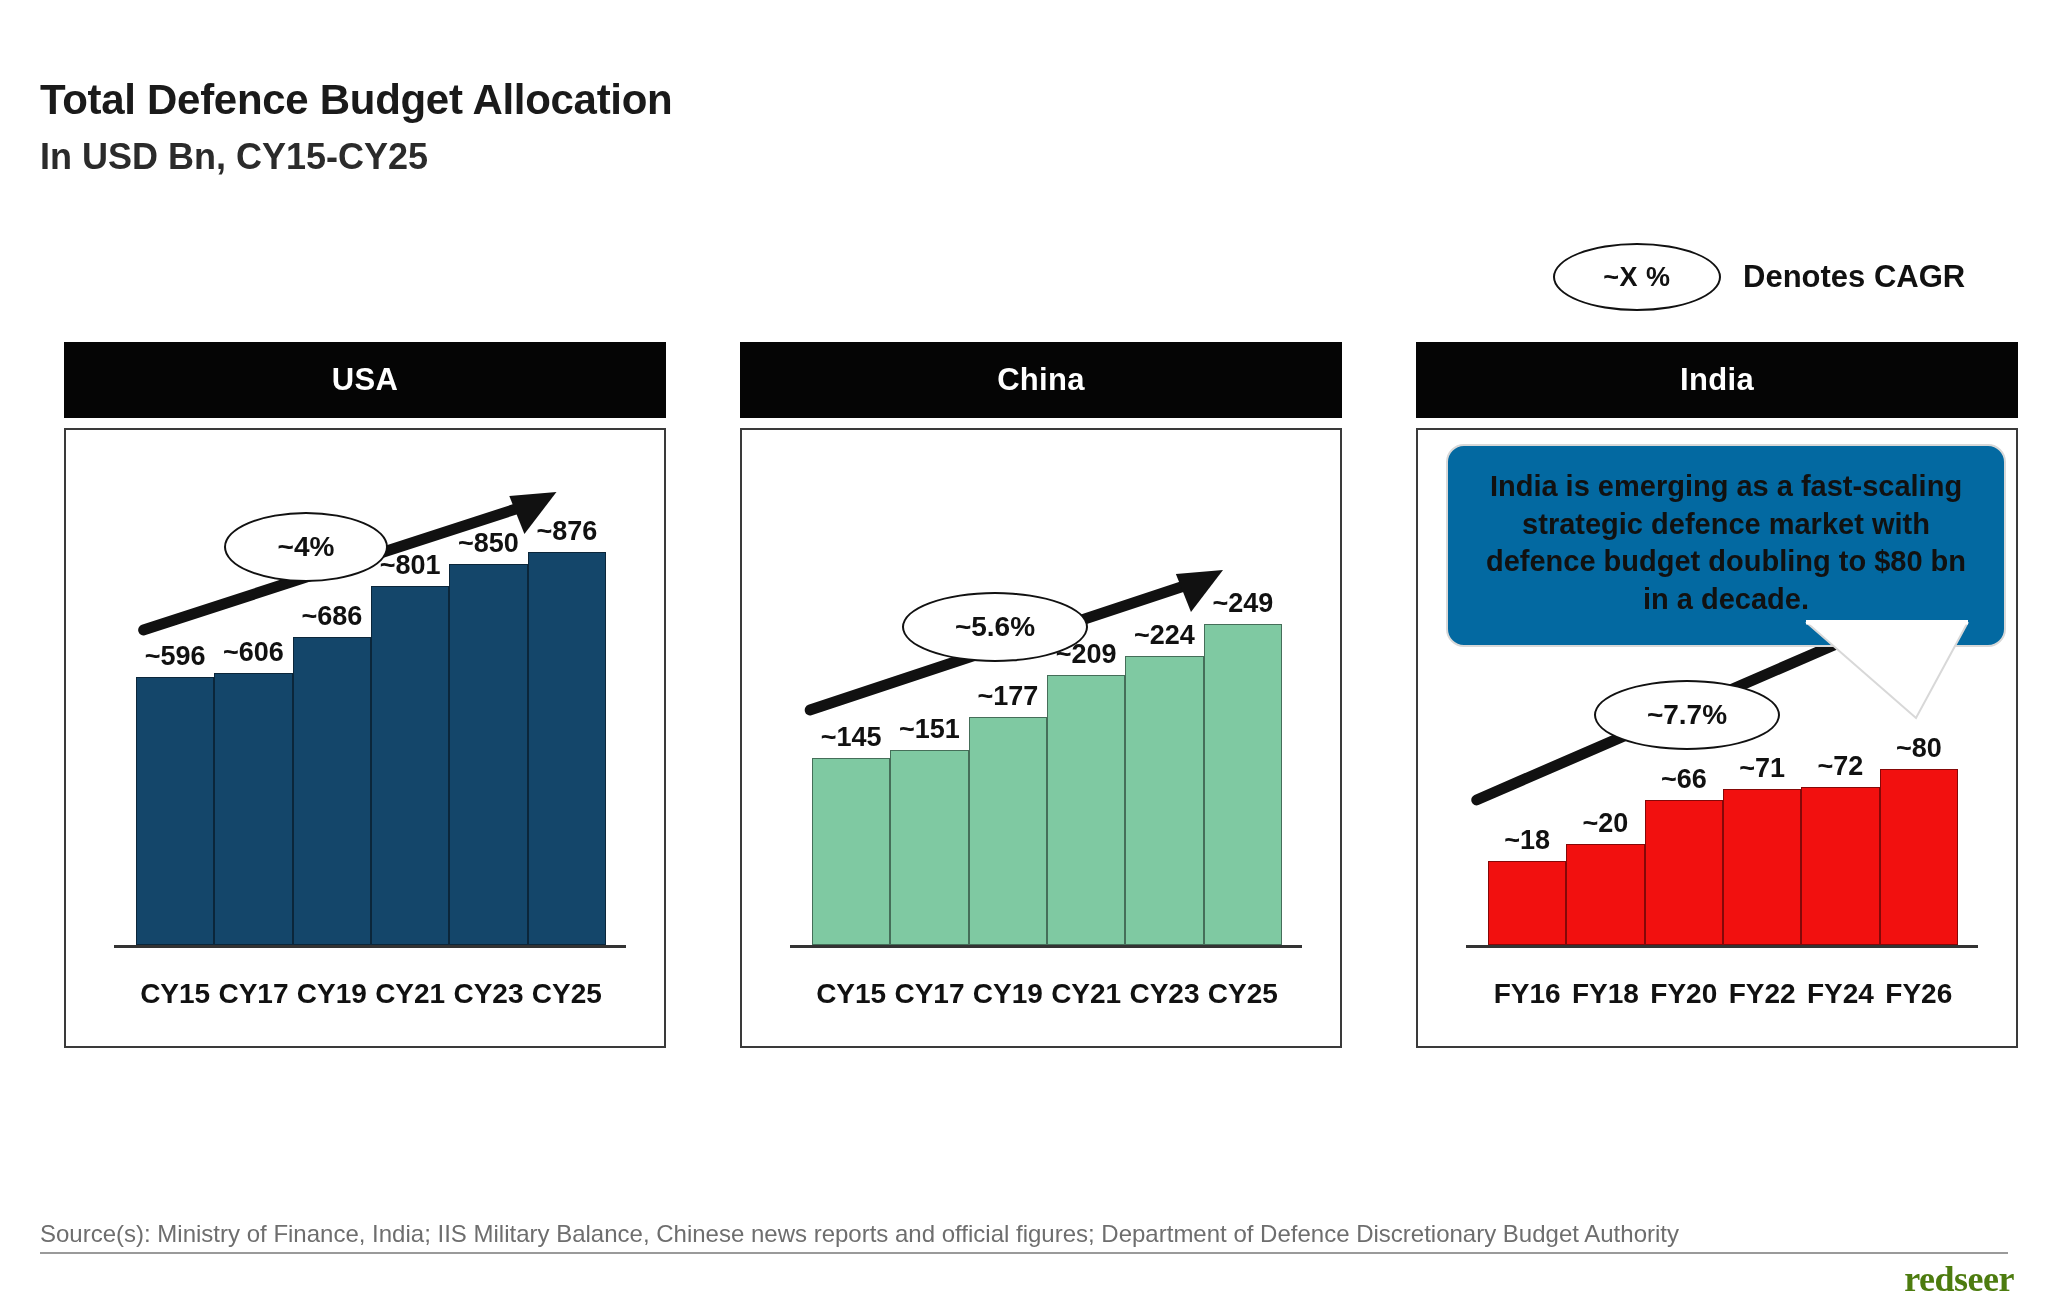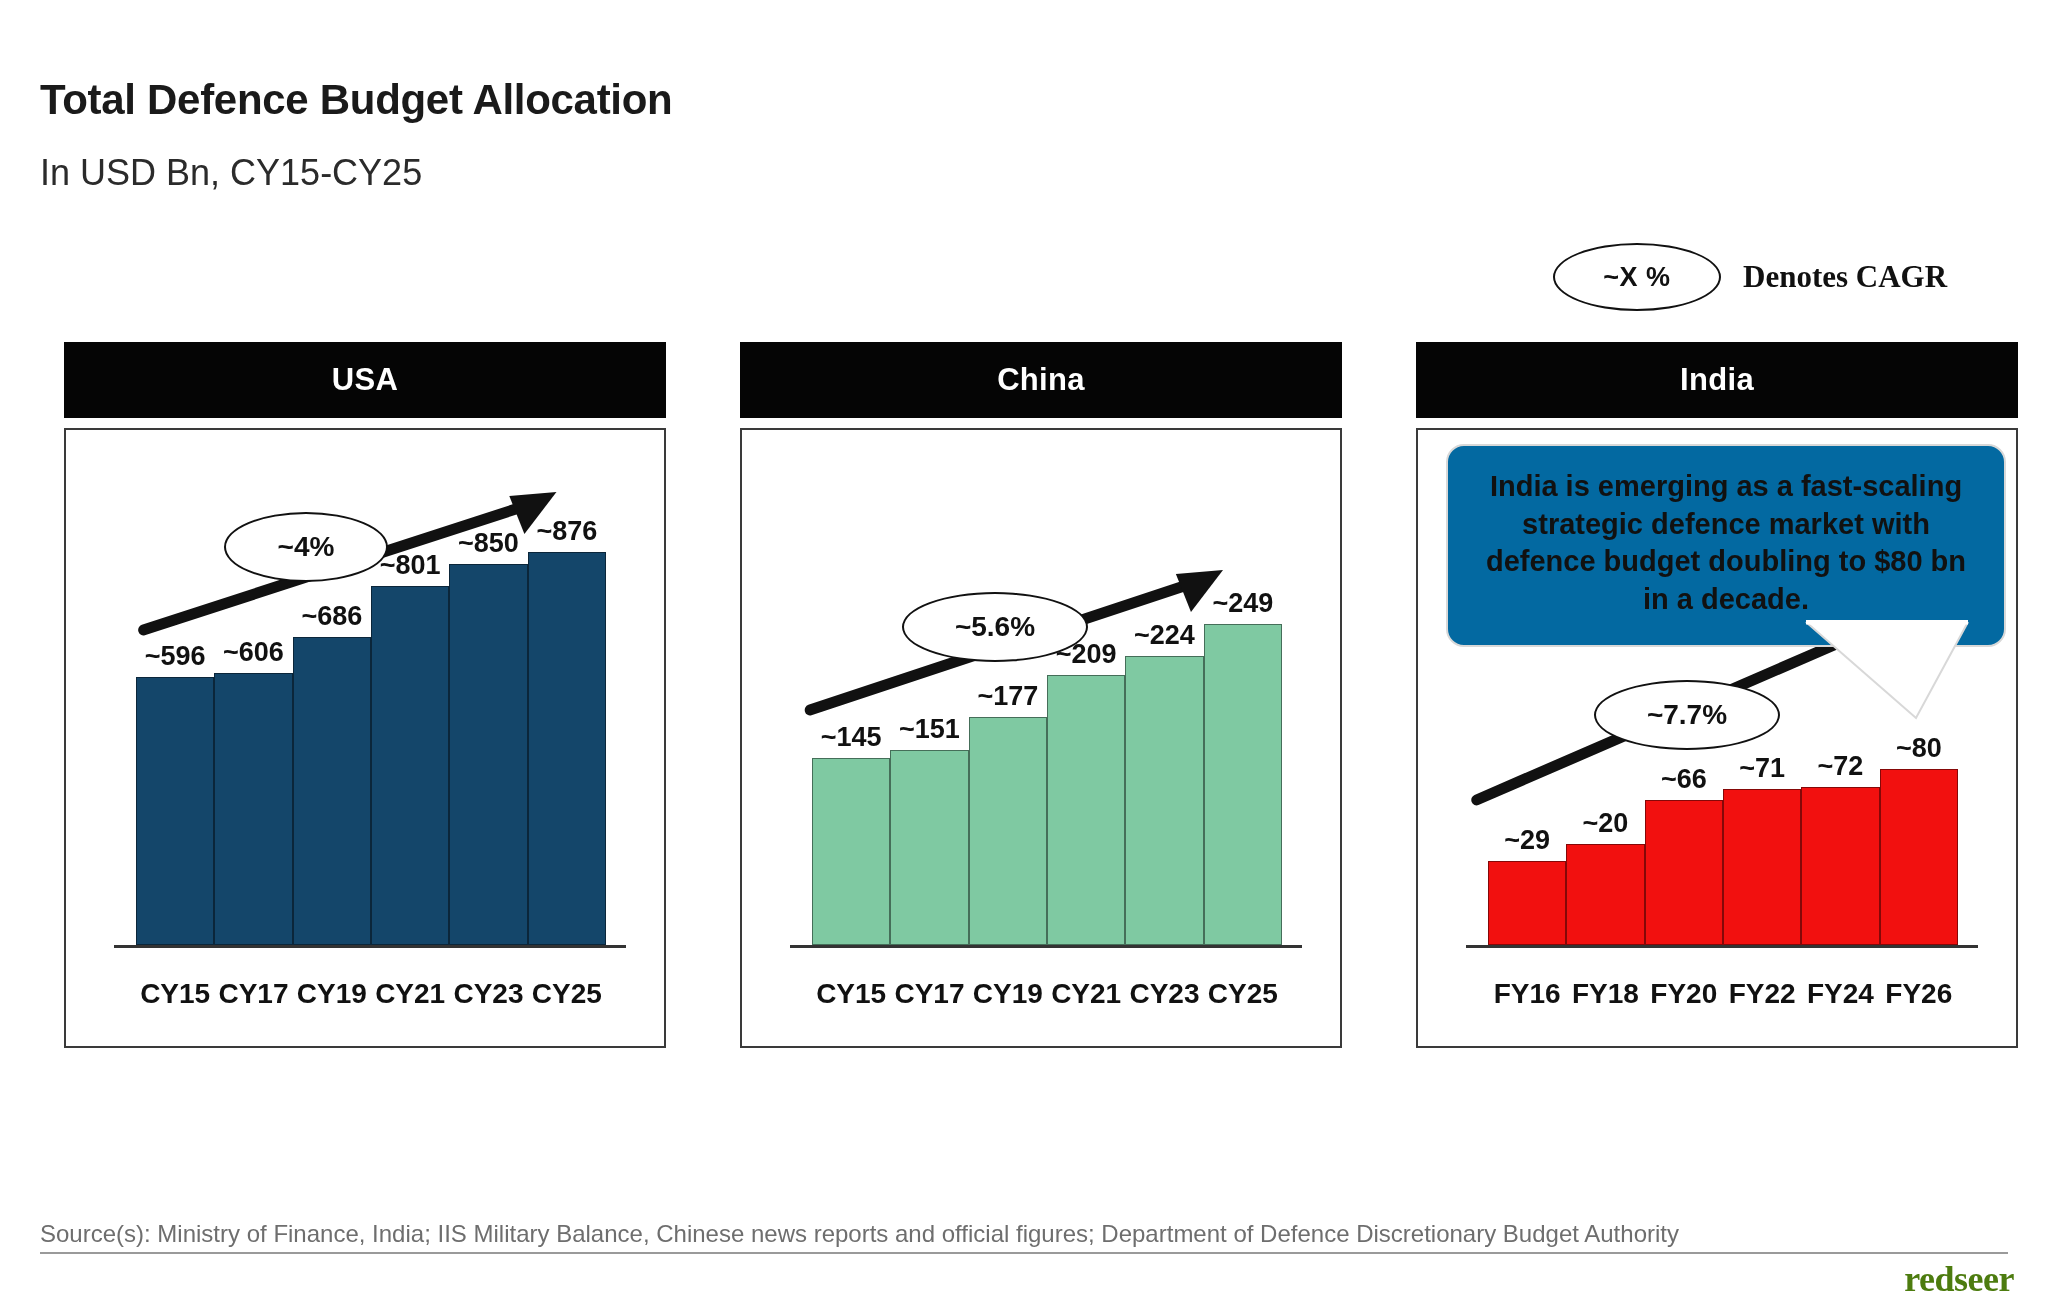--- a/index.html
+++ b/index.html
@@ -12,33 +12,32 @@
   .page { position: relative; width: 2048px; height: 1311px; background:#fff; }
 
   
   .title {
     position: absolute; left: 40px; top: 76px;
     font-size: 42px; font-weight: bold; color: #1a1a1a;
     letter-spacing: -0.3px; white-space: nowrap;
   }
   .subtitle {
     position: absolute; left: 40px; top: 136px;
-    font-size: 36px; font-weight: normal; color: #2b2b2b;
+    font-size: 36px; font-weight: bold; color: #2b2b2b;
     white-space: nowrap;
-    margin-top: 16px;
   }
 
   
   .legend { position: absolute; left: 1553px; top: 243px; display: flex; align-items: center; gap: 22px; }
   .legend-ellipse {
     width: 168px; height: 68px; border: 2.5px solid #111; border-radius: 50%;
     background: #fff; display: flex; align-items: center; justify-content: center;
     font-size: 27px; font-weight: bold; color: #111; letter-spacing: 0.5px;
   }
-  .legend-label { font-size: 31px; font-weight: bold; color: #111; white-space: nowrap; font-family: Liberation Serif, serif; }
+  .legend-label { font-size: 31px; font-weight: bold; color: #111; white-space: nowrap; }
 
   
   .panel { position: absolute; top: 342px; width: 638px; padding-left: 36px; }
   .panel.usa   { left: 28px; }
   .panel.china { left: 704px; }
   .panel.india { left: 1380px; }
 
   .panel-header {
     height: 76px; background: #050505;
     display: flex; align-items: center; justify-content: center;
@@ -254,21 +253,21 @@
       <div class="plot">
         <svg class="arrow-svg" viewBox="0 0 634 616" preserveAspectRatio="none">
           <line x1="62" y1="370" x2="512" y2="186" stroke="#111" stroke-width="11" stroke-linecap="round"></line>
           <polygon points="534,176 484,182 500,220" fill="#111"></polygon>
         </svg>
         <div class="cagr-ellipse">~7.7%</div>
         <div class="baseline"></div>
         <div class="bars">
           <div class="barwrap">
             <div class="bar" style="height:19.0%;background:#F2100F">
-              <span class="bar-value">~29</span>
+              <span class="bar-value">~18</span>
             </div>
           </div>
           <div class="barwrap">
             <div class="bar" style="height:23.0%;background:#F2100F">
               <span class="bar-value">~20</span>
             </div>
           </div>
           <div class="barwrap">
             <div class="bar" style="height:33.0%;background:#F2100F">
               <span class="bar-value">~66</span>

